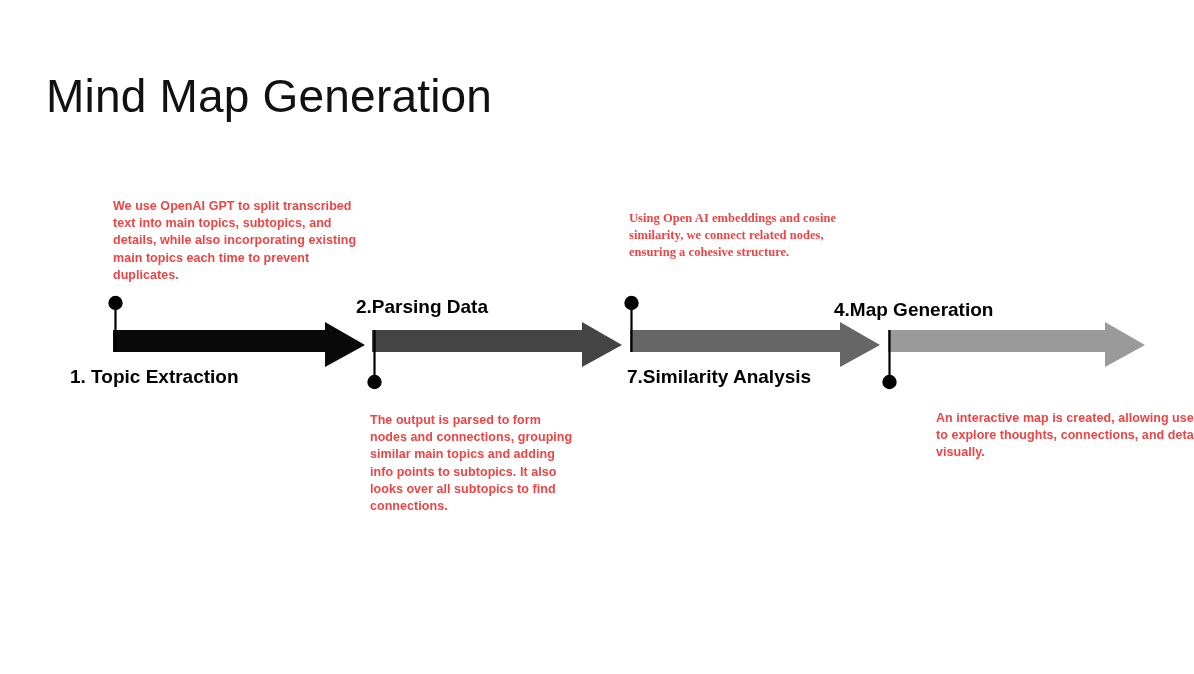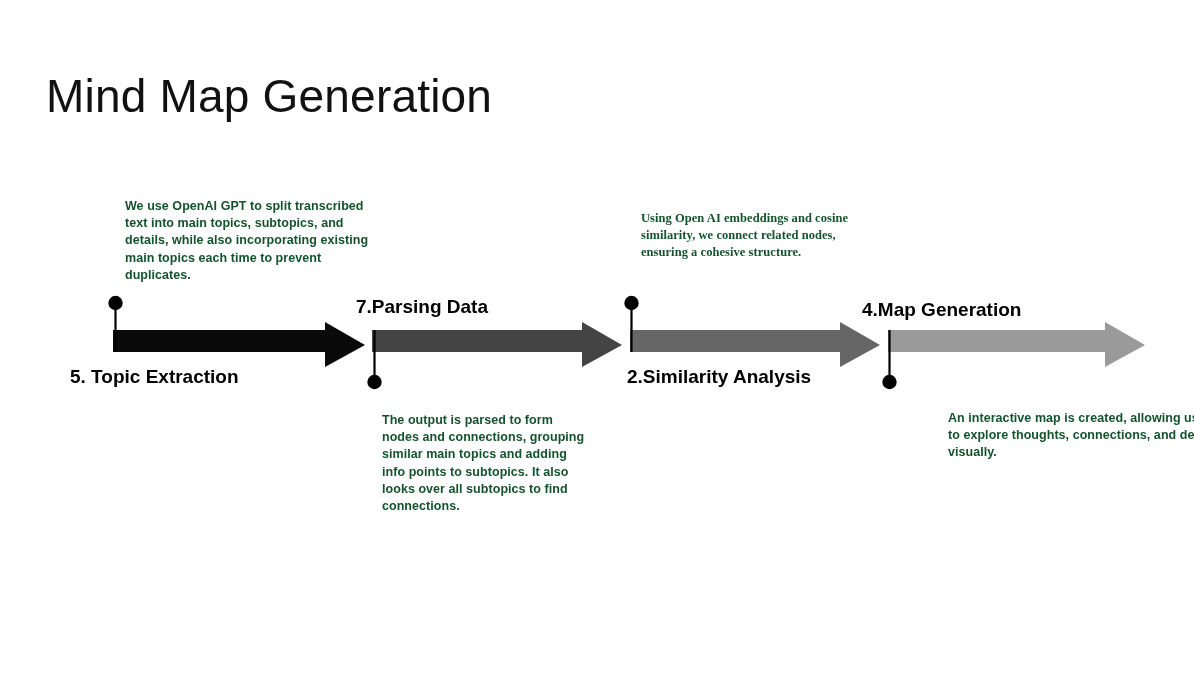--- a/index.html
+++ b/index.html
@@ -49,31 +49,30 @@
     position: absolute;
     font-size: 19px;
     font-weight: bold;
     line-height: 22px;
     color: #000000;
     white-space: nowrap;
   }
   .step-label.lbl-1 { left: 70px;  top: 366px; }
   .step-label.lbl-2 { left: 356px; top: 296px; }
   .step-label.lbl-3 { left: 627px; top: 366px; }
-  .step-label.lbl-4 { left: 862px; top: 299px; text-align: center; }
+  .step-label.lbl-4 { left: 834px; top: 299px; text-align: center; }
 
   
   .step-desc {
     position: absolute;
     font-size: 12.5px;
     font-weight: bold;
     line-height: 17.2px;
-    color: #14532d;
+    color: #ef4444;
     letter-spacing: 0.05px;
-    margin-left: 12px;
   }
   .step-desc.desc-1 { left: 113px; top: 198px; width: 246px; }
   .step-desc.desc-2 { left: 370px; top: 412px; width: 206px; }
   .step-desc.desc-3 { left: 629px; top: 210px; width: 216px; font-family: Liberation Serif, serif; }
   .step-desc.desc-4 { left: 936px; top: 410px; width: 274px; }
 </style>
 </head>
 <body style="background: rgb(255, 255, 255);">
 
 <div id="page-title">Mind Map Generation</div>
@@ -112,21 +111,21 @@
       <polygon fill="#9a9a9a" points="888,330 1105,330 1105,322 1145,345 1105,367 1105,352 888,352"></polygon>
     </g>
 
     <g>
       <line x1="889.5" y1="330" x2="889.5" y2="382" stroke="#000000" stroke-width="2.2"></line>
       <circle cx="889.5" cy="382" r="7.2" fill="#000000"></circle>
     </g>
   </svg>
 </div>
 
-<div class="step-label lbl-1">5. Topic Extraction</div>
-<div class="step-label lbl-2">7.Parsing Data</div>
-<div class="step-label lbl-3">2.Similarity Analysis</div>
+<div class="step-label lbl-1">1. Topic Extraction</div>
+<div class="step-label lbl-2">2.Parsing Data</div>
+<div class="step-label lbl-3">7.Similarity Analysis</div>
 <div class="step-label lbl-4">4.Map Generation</div>
 
 <div class="step-desc desc-1">We use OpenAI GPT to split transcribed text into main topics, subtopics, and details, while also incorporating existing main topics each time to prevent duplicates.</div>
 <div class="step-desc desc-2">The output is parsed to form nodes and connections, grouping similar main topics and adding info points to subtopics. It also looks over all subtopics to find connections.</div>
 <div class="step-desc desc-3">Using Open AI embeddings and cosine similarity, we connect related nodes, ensuring a cohesive structure.</div>
 <div class="step-desc desc-4">An interactive map is created, allowing users to explore thoughts, connections, and details visually.</div>
 
 </body></html>

